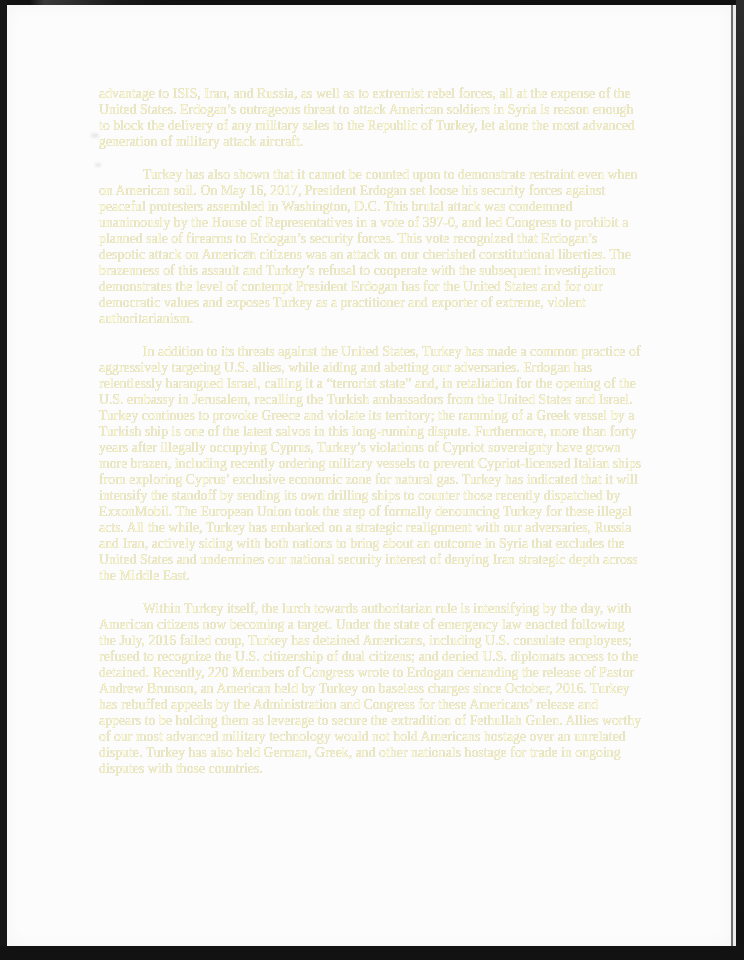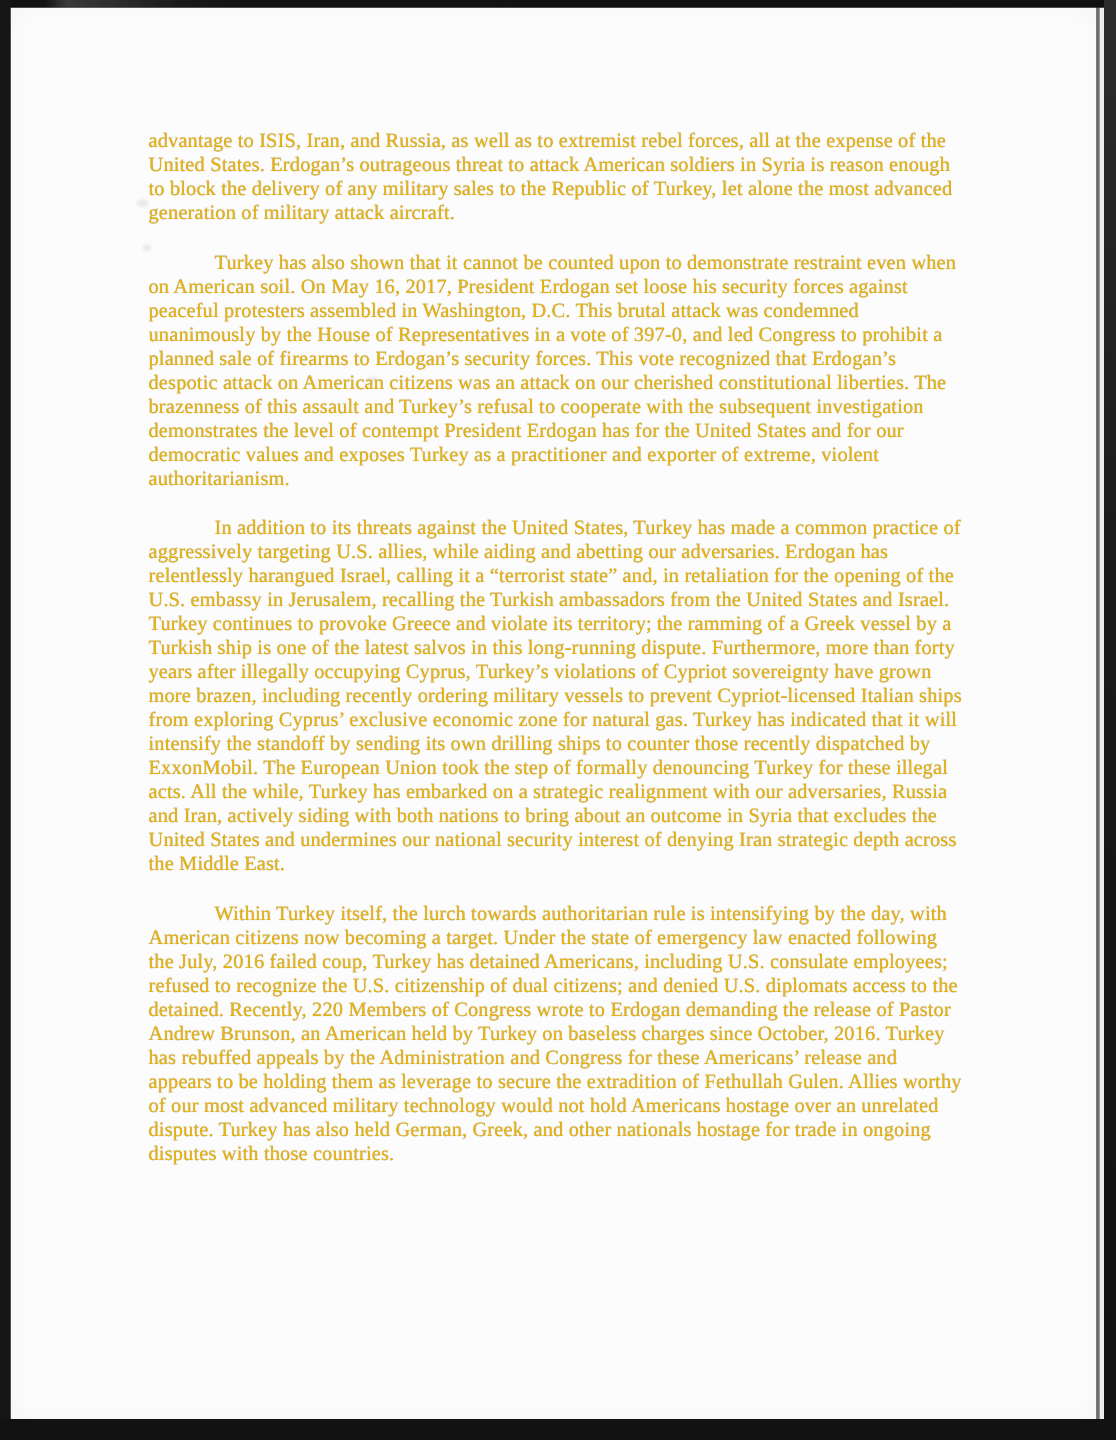--- a/index.html
+++ b/index.html
@@ -70,21 +70,21 @@
   .content {
     position: absolute;
     left: 99px;
     top: 86px;
     width: 543px;
   }
   .para {
     margin: 0 0 17px 0;
     font-size: 13.6px;
     line-height: 16px;
-    color: #eab308;
+    color: #fef9c3;
     text-align: left;
     text-indent: 44px;
     letter-spacing: 0.1px;
     text-shadow: 0 0 0.6px rgba(70,70,70,0.55);
   }
   .para.first {
     text-indent: 0;
   }
 </style>
 </head>

